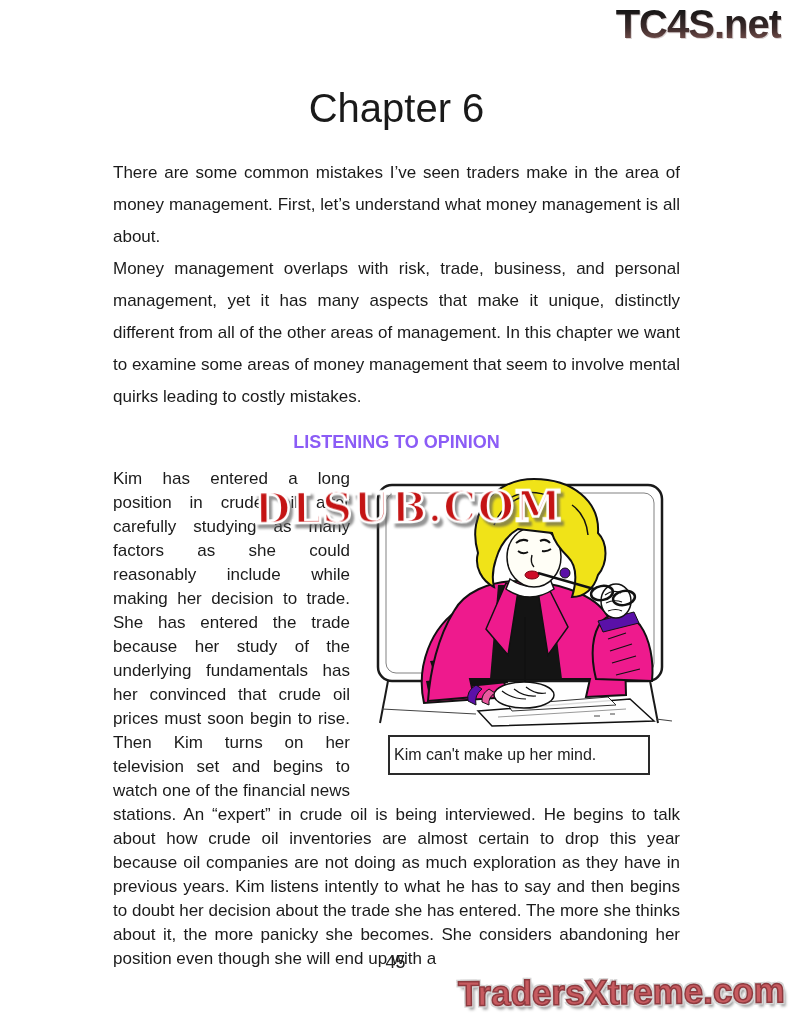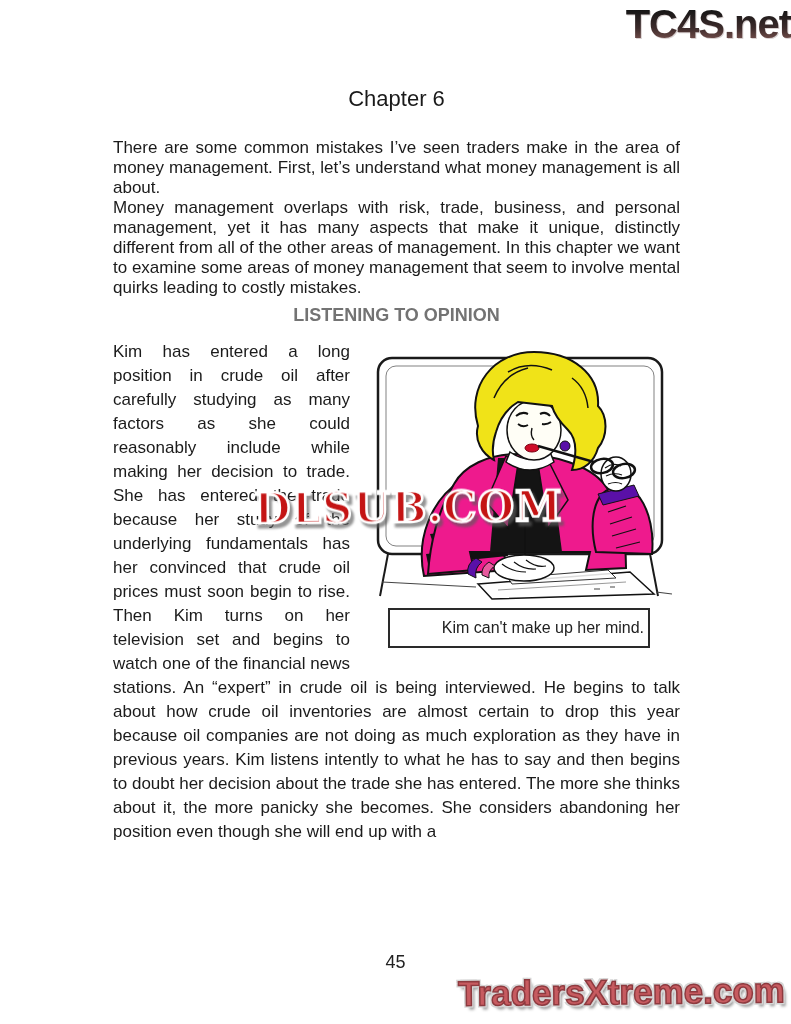--- a/index.html
+++ b/index.html
@@ -6,59 +6,59 @@
   .page{
     position:relative;
     width:791px;height:1024px;
     background:#ffffff;
     font-family:"Liberation Sans", sans-serif;
     color:#1b1b1b;
     overflow:hidden;
   }
   
   .top-logo{
-    position:absolute;top:2px;right:0;
+    position:absolute;top:2px;right:10px;
     font-size:40px;font-weight:bold;letter-spacing:-1px;
     background:linear-gradient(180deg,#161616 18%,#3c2b2b 58%,#93625d 100%);
     -webkit-background-clip:text;background-clip:text;
     color:transparent;-webkit-text-fill-color:transparent;
     filter:drop-shadow(1px 1px 0 #d8d0d0);
   }
   
   .content{position:absolute;left:113px;top:0;width:567px;}
   .chapter-title{
     margin:86px 0 0;text-align:center;
-    font-size:22px;font-weight:400;color:#1a1a1a;
+    font-size:40px;font-weight:400;color:#1a1a1a;
   }
   .section-heading{
     margin:26px 0 0;text-align:center;
     font-size:23px;font-weight:bold;color:#111;
   }
   .intro-p{
-    text-align:justify;font-size:17px;line-height:20px;margin:0;
+    text-align:justify;font-size:17px;line-height:32px;margin:0;
   }
   .intro-p.first{margin-top:26px;}
   .intro-p.second{}
   .subsection-heading{
-    margin:7px 0 0;text-align:center;
-    font-size:18px;font-weight:bold;color:#737373;
+    margin:19px 0 0;text-align:center;
+    font-size:18px;font-weight:bold;color:#8b5cf6;
   }
   .story{
     margin-top:14px;
     text-align:justify;font-size:17px;line-height:24px;
   }
   
   .figure-float{
     float:right;width:322px;margin:2px 0 6px 8px;
   }
   .caption-box{
     width:250px;margin:8px auto 0;
     border:2px solid #2a2a2a;
     padding:6px 4px;
-    text-align:right;font-size:16px;color:#222;
+    text-align:left;font-size:16px;color:#222;
     background:#fff;
   }
   
   .watermark{
     position:absolute;left:254px;top:483px;
     font-family:"DejaVu Serif", serif;
     font-size:42px;font-weight:bold;letter-spacing:1px;
     color:#c41414;
     -webkit-text-stroke:2.5px #ffffff;
     filter:drop-shadow(3px 4px 1px rgba(90,90,90,0.65));

